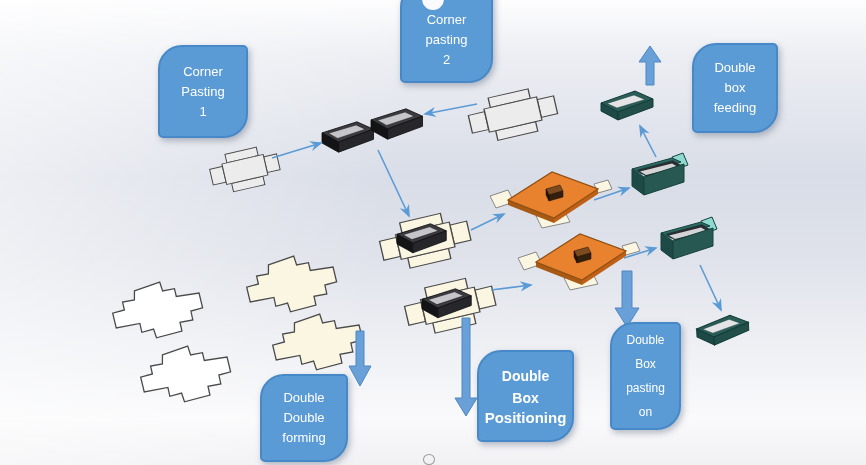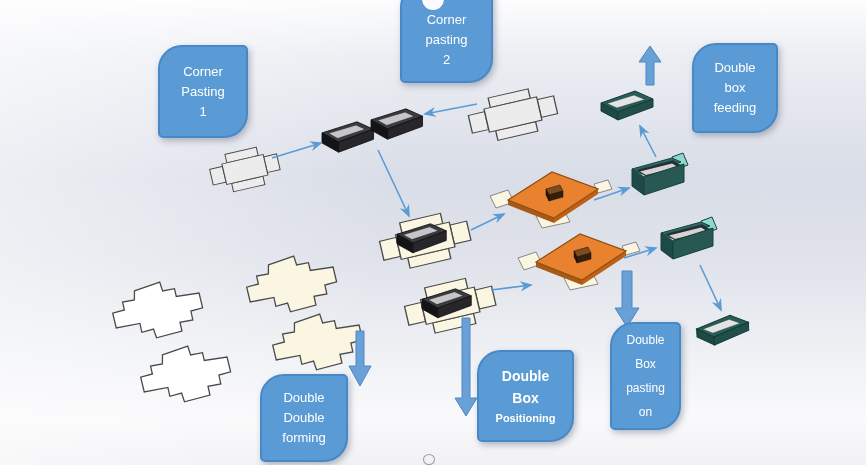--- a/index.html
+++ b/index.html
@@ -19,21 +19,21 @@
     border:2px solid #4788c8;
     border-radius:24px 5px 24px 5px;
     color:#ffffff;
     display:flex;flex-direction:column;justify-content:center;align-items:center;
     box-shadow:2px 3px 6px rgba(110,120,140,.5);
     box-sizing:border-box;
     text-align:center;
   }
   .cl{font-size:13px;font-weight:normal;line-height:20px;}
   .cl-big{font-size:14px;font-weight:bold;line-height:22px;}
-  .cl-small{font-size:11px;font-weight:bold;line-height:18px;}
+  .cl-small{font-size:15px;font-weight:bold;line-height:18px;}
   .cl-thin{font-size:12px;font-weight:normal;line-height:24px;}
   .notch-circle{
     position:absolute;width:22px;height:22px;border-radius:50%;
     background:#fbfbfd;
   }
   .origin-dot{
     position:absolute;width:10px;height:9px;border-radius:50%;
     border:1px solid #9a9aa0;background:transparent;
   }
 </style>

